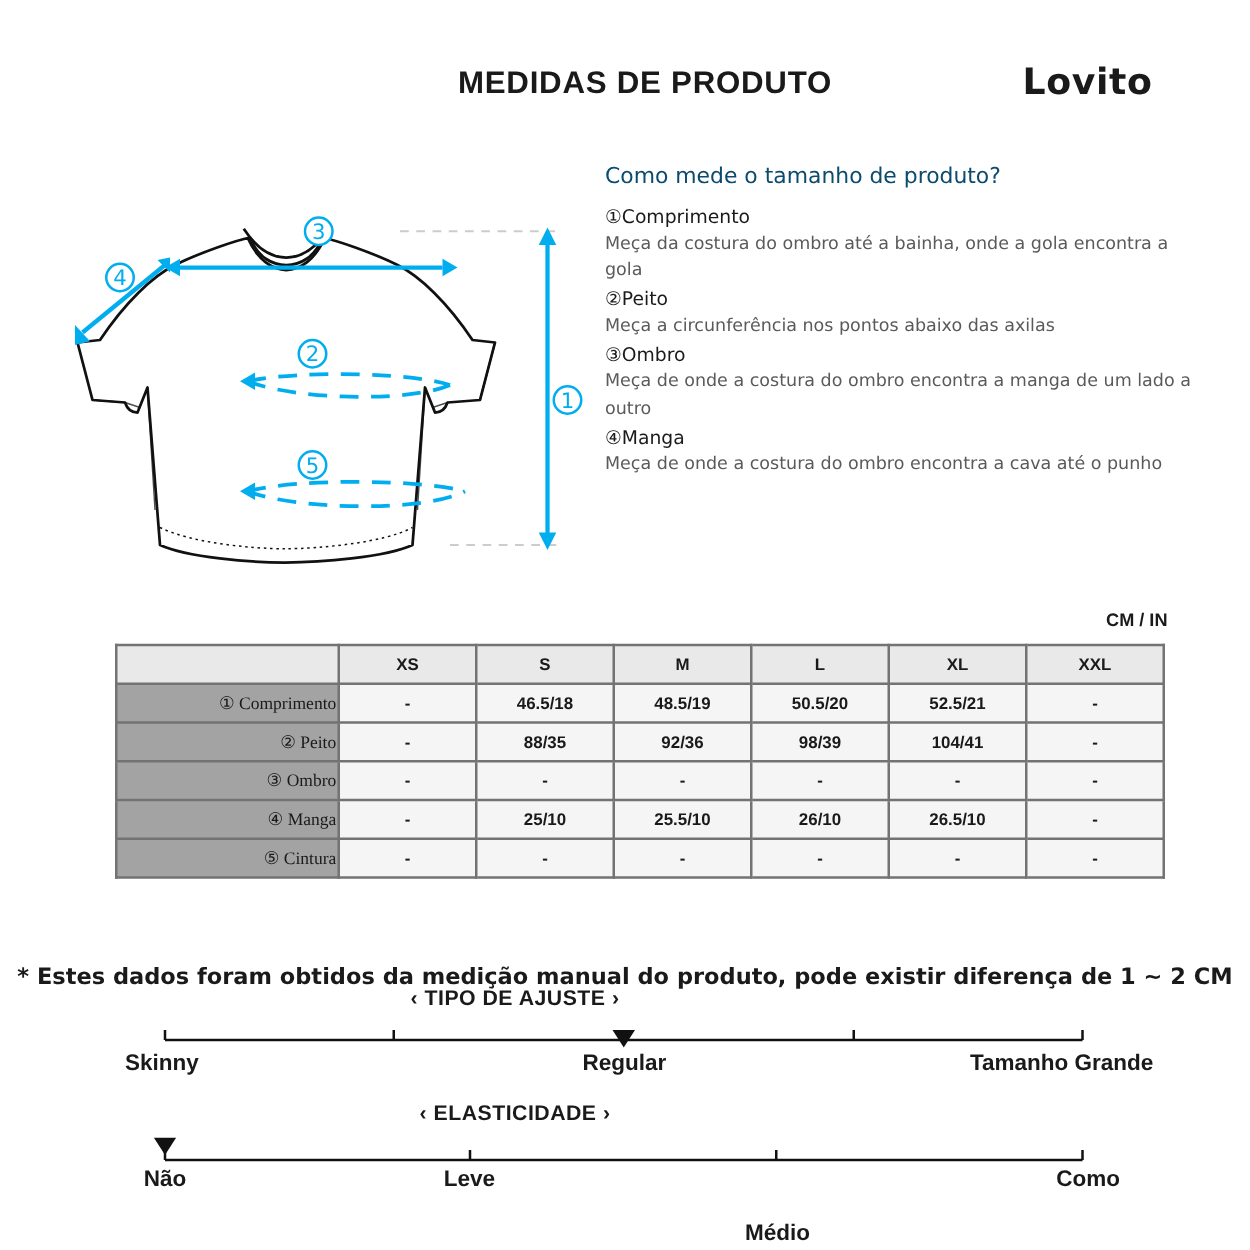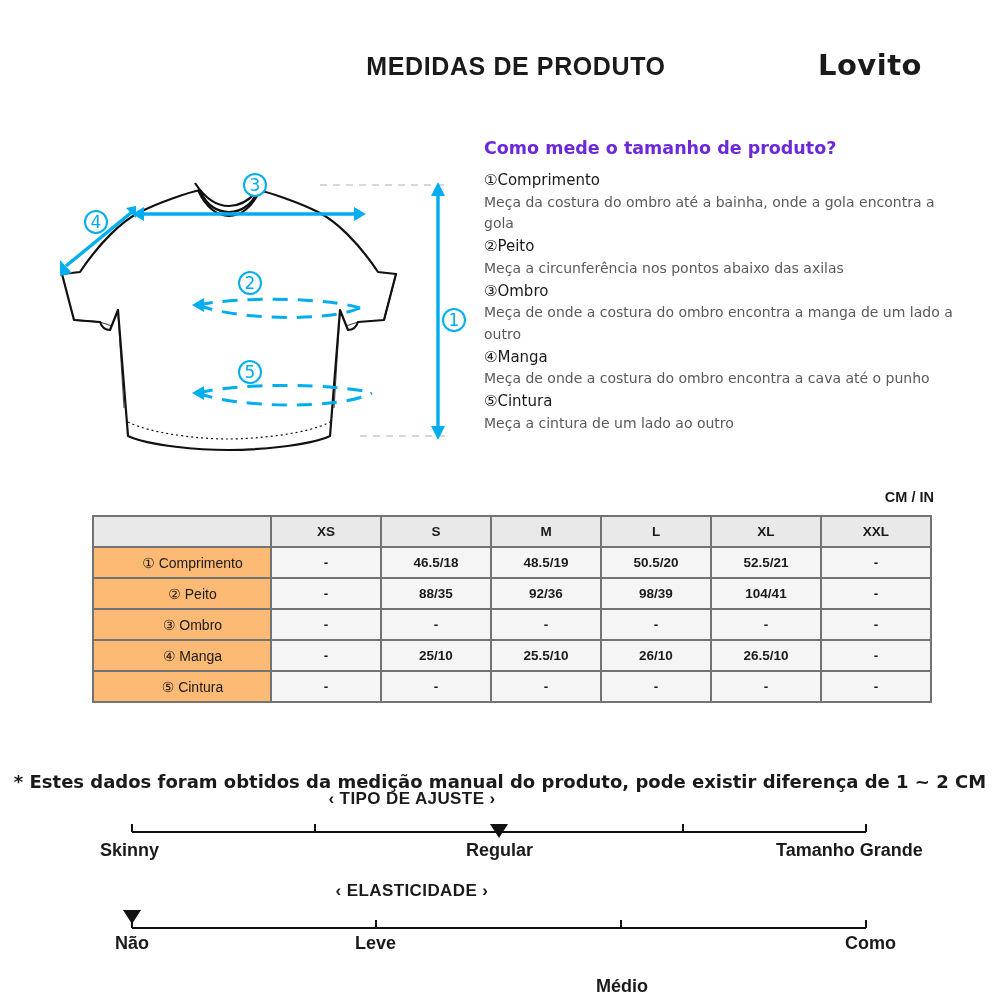--- a/index.html
+++ b/index.html
@@ -24,22 +24,22 @@
     font-family: "DejaVu Sans", sans-serif;
   }
 
   
   .diagram { position: absolute; left: 40px; top: 150px; width: 440px; height: 320px; }
   .diagram svg { display: block; }
 
   
   .desc { position: absolute; left: 484px; top: 130px; width: 470px; }
   .desc h2 {
-    margin: 8px 0 12px 0;
-    font-size: 17.5px; font-weight: bold; color: #6d28d9;
+    margin: 1px 0 12px 0;
+    font-size: 17.5px; font-weight: normal; color: #0c4a6e;
     font-family: "DejaVu Sans", sans-serif;
   }
   .desc .item { margin-bottom: 1px; }
   .desc .item-name {
     font-size: 15px; color: #1a1a1a; line-height: 1.45;
     font-family: "DejaVu Sans", sans-serif;
   }
   .desc .item-text {
     font-size: 14px; color: #5a5a5a; line-height: 1.55;
     font-family: "DejaVu Sans", sans-serif;
@@ -57,23 +57,23 @@
   th, td {
     border: 2px solid #737373;
     height: 31px;
     font-size: 13.5px;
     text-align: center;
     vertical-align: middle;
   }
   thead th { background: #e9e9e9; font-weight: bold; }
   thead th.corner { background: #e9e9e9; }
   tbody th {
-    background: #fdba74; font-weight: normal; text-align: center;
+    background: #a3a3a3; font-weight: normal; text-align: right;
     padding-left: 22px; font-size: 14px;
-    font-family: Liberation Sans, sans-serif;
+    font-family: Liberation Serif, serif;
   }
   tbody td { background: #f5f5f5; font-weight: bold; }
   col.rowhead { width: 178px; }
 
   
   .note {
     position: absolute; left: 0; top: 727px; width: 1000px; text-align: center;
     font-size: 18px; font-weight: bold;
     font-family: "DejaVu Sans", sans-serif;
     margin-top: 44px;
@@ -196,24 +196,20 @@
       <div class="item-text">Meça a circunferência nos pontos abaixo das axilas</div>
     </div>
     <div class="item">
       <div class="item-name">③Ombro</div>
       <div class="item-text">Meça de onde a costura do ombro encontra a manga de um lado a outro</div>
     </div>
     <div class="item">
       <div class="item-name">④Manga</div>
       <div class="item-text">Meça de onde a costura do ombro encontra a cava até o punho</div>
     </div>
-    <div class="item">
-      <div class="item-name">⑤Cintura</div>
-      <div class="item-text">Meça a cintura de um lado ao outro</div>
-    </div>
   </div>
 
   <div class="units">CM / IN</div>
 
   <div class="table-wrap">
     <table>
       <colgroup>
         <col class="rowhead">
         <col>
           <col>

